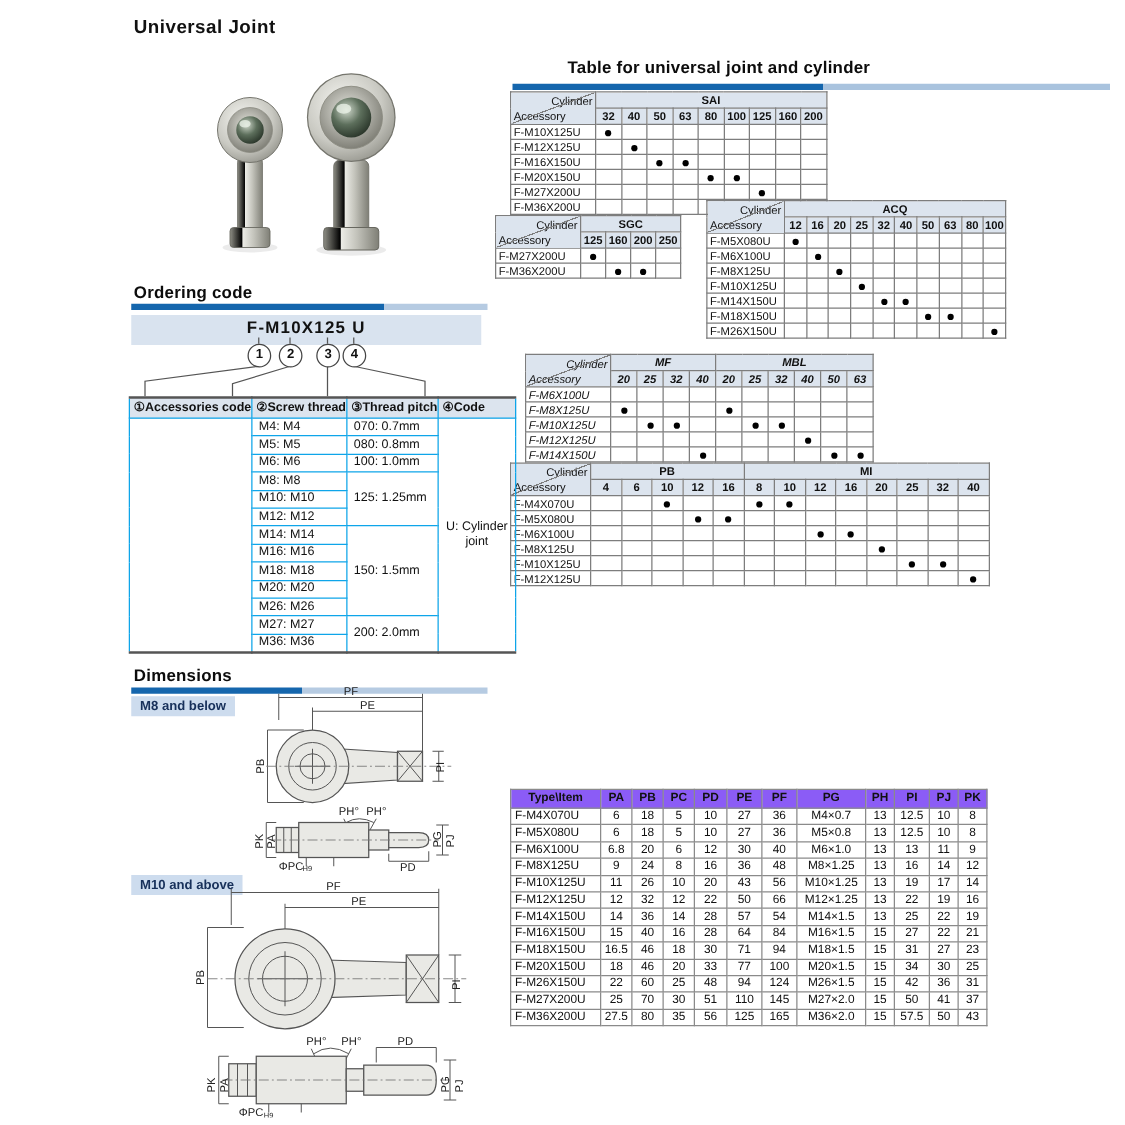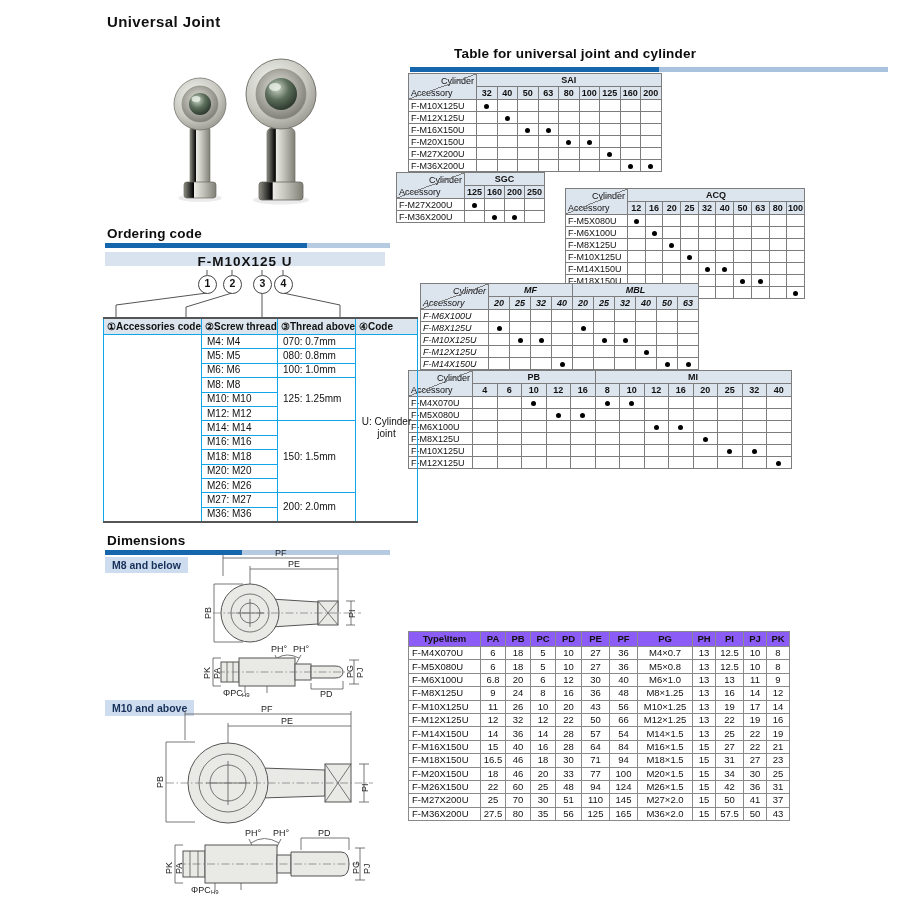--- a/index.html
+++ b/index.html
@@ -26,26 +26,26 @@
   .dot-wrap .hcell{background:#dce4ee;font-weight:bold;height:12px;}
   .dot-wrap .name-cell{text-align:left;padding-left:2px;}
   .dot-wrap .corner{background:#dce4ee ;position:relative;}
   .dot-wrap .corner:before{content:"";position:absolute;inset:0;
       background:linear-gradient(to bottom right,transparent 49%,#7d7d7d 49%,#7d7d7d 51%,transparent 51%);}
   .dot-wrap .ct{text-align:right;padding-right:2px;line-height:12px;}
   .dot-wrap .cb{text-align:left;padding-left:2px;line-height:12px;}
   .dot{display:inline-block;width:5px;height:5px;border-radius:50%;background:#000;}
   #sai{left:408px;top:73px;}   #sai col.name{width:68px;}  #sai col.c{width:20.5px;}
   #sgc{left:396px;top:172px;}  #sgc col.name{width:68px;}  #sgc col.c{width:20px;}
-  #acq{left:565px;top:188px;}  #acq col.name{width:62px;}  #acq col.c{width:17.7px;}
+  #acq{left:565px;top:160px;}  #acq col.name{width:62px;}  #acq col.c{width:17.7px;}
   #mfmbl{left:420px;top:283px;font-style:italic;}#mfmbl col.name{width:68px;}#mfmbl col.c{width:21px;}
   #pbmi{left:408px;top:370px;} #pbmi col.name{width:64px;} #pbmi col.c{width:24.5px;}
 
   
-  #code-bar{left:105px;top:252px;width:280px;height:14px;background:#d9e3ef;
+  #code-bar{left:105px;top:252px;width:280px;height:24px;background:#d9e3ef;
             font-weight:bold;font-size:13.5px;text-align:center;line-height:19px;letter-spacing:1px;}
   .numcircle{width:17px;height:17px;border:1.5px solid #444;border-radius:50%;background:#fff;
              text-align:center;font-size:10.5px;font-weight:bold;line-height:15px;top:275px;z-index:2;}
   #connectors{left:100px;top:250px;width:300px;height:68px;}
   #ordering-wrap{left:103px;top:317px;}
   #ordering-wrap table{border-collapse:collapse;table-layout:fixed;font-size:10px;border-top:2px solid #555;border-bottom:2px solid #555;}
   #ordering-wrap td{border:1px solid #0ea5e9;padding:0 0 0 5px;height:13.4px;line-height:12px;text-align:left;white-space:nowrap;}
   #ordering-wrap .oh{background:#dce4ee;font-weight:bold;height:15px;padding-left:3px;}
   #ordering-wrap .ctr{text-align:center;padding:0 2px;white-space:normal;line-height:12px;}
   #ordering-wrap col.o0{width:80px;}#ordering-wrap col.o1{width:76px;}
@@ -676,21 +676,21 @@
       <colgroup>
         <col class="o0">
         <col class="o1">
         <col class="o2">
         <col class="o3">
       </colgroup>
       <tbody>
         <tr>
           <td class="oh">①Accessories code</td>
           <td class="oh">②Screw thread</td>
-          <td class="oh">③Thread above</td>
+          <td class="oh">③Thread pitch</td>
           <td class="oh">④Code</td>
         </tr>
         <tr>
           <td rowspan="13" class="ctr"></td>
           <td>M4: M4</td>
           <td rowspan="1">070: 0.7mm</td>
           <td rowspan="13" class="ctr">U: Cylinder joint</td>
         </tr>
         <tr>
           <td>M5: M5</td>

